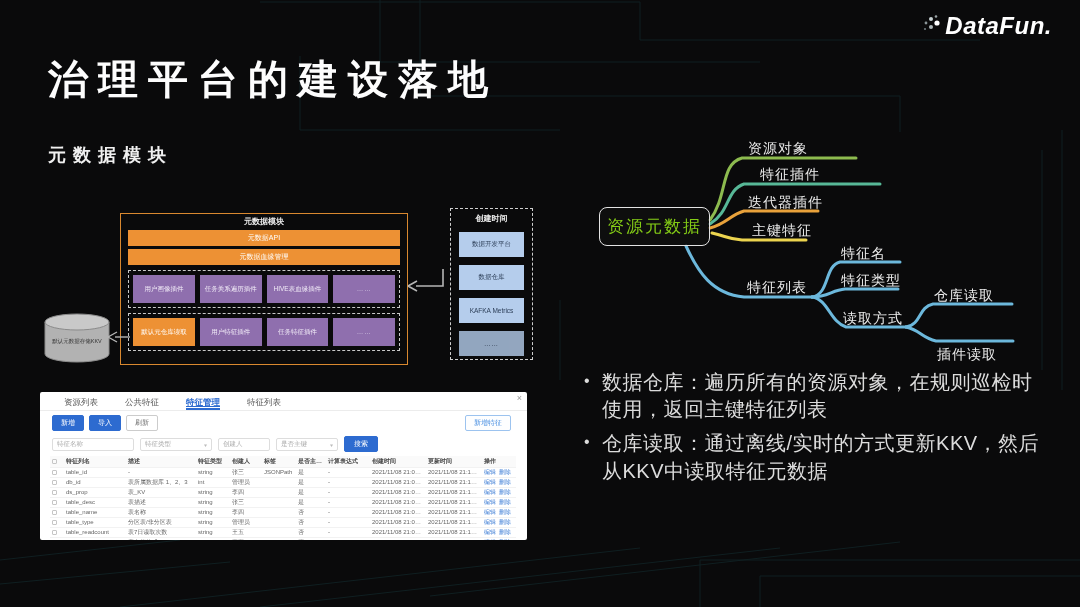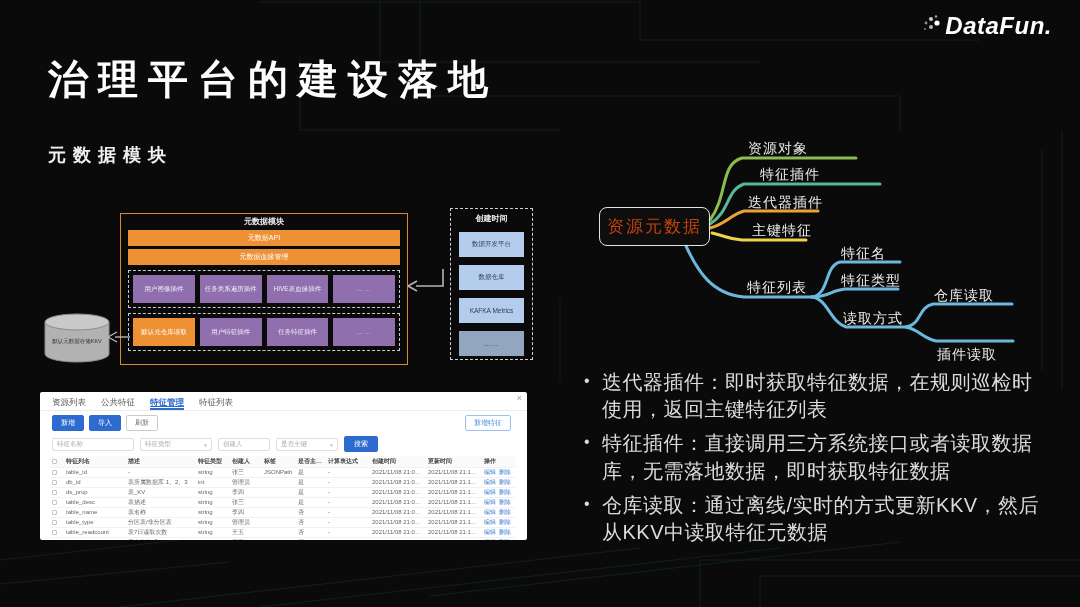--- a/index.html
+++ b/index.html
@@ -35,32 +35,32 @@
 
   
   .tp { left:450px; top:208px; width:83px; height:152px; border:1px dashed #cfcfcf; padding:4px 8px; text-align:center; }
   .tp-title { font-size:8px; font-weight:700; color:#eee; }
   .tp-item { height:25px; background:#b5cdec; color:#2c3e57; font-size:6.5px; display:flex; align-items:center; justify-content:center; margin-top:8px; }
   .tp-item.dots { opacity:.8; letter-spacing:1px; }
 
   
   .mroot { left:599px; top:207px; width:111px; height:39px; border:1.5px solid #e3e3e3; border-radius:8px;
            display:flex; align-items:center; justify-content:center; font-size:17px; letter-spacing:2px;
-           color:#c2410c; background:rgba(18,18,18,.55); }
+           color:#84cc16; background:rgba(18,18,18,.55); }
   .mlabel { font-size:14px; color:#ececec; letter-spacing:1px; white-space:nowrap; }
 
   
   .bullets { left:582px; top:369px; width:464px; list-style:none; }
   .bullets li { position:relative; padding-left:20px; font-size:20px; line-height:1.36; color:#dcdcdc; margin-bottom:7px; letter-spacing:.5px; }
   .bullets li::before { content:"•"; position:absolute; left:2px; top:1px; font-size:16px; color:#dcdcdc; }
 
   
   .card { left:40px; top:392px; width:487px; height:148px; background:#fff; color:#333; border-radius:2px; overflow:hidden; }
   .tabs { display:flex; gap:15px; padding:5px 12px 0; height:19px; border-bottom:1px solid #ececec; position:relative; }
-  .tab { font-size:8.5px; color:#555; padding-bottom:3px; }
+  .tab { font-size:8.5px; color:#555; padding-bottom:3px;margin-left:12px; }
   .tab.active { color:#2d6bd0; font-weight:700; border-bottom:2px solid #2d6bd0;text-decoration:underline; }
   .close { position:absolute; right:5px; top:2px; font-size:9px; color:#999; line-height:1; }
   .btnrow { display:flex; gap:5px; padding:4px 12px 2px; align-items:center; position:relative; }
   .btn { font-size:7px; padding:2px 8px; border-radius:2px; background:#2d6bd0; color:#fff; border:1px solid #2d6bd0; }
   .btn.ghost { background:#fff; color:#777; border:1px solid #ccc; }
   .btn.add { position:absolute; right:16px; top:4px; background:#fdfeff; color:#4a90e2; border:1px solid #9cc3ef; }
   .filters { display:flex; gap:6px; padding:3px 12px 4px; align-items:center; }
   .field { border:1px solid #ddd; border-radius:2px; height:13px; display:flex; align-items:center; justify-content:space-between; padding:0 4px; font-size:6.5px; color:#aaa; background:#fff; }
   .f1 { width:82px; } .f2 { width:72px; } .f3 { width:52px; } .f4 { width:62px; }
   .caret { color:#bbb; font-size:6px; transform:scaleY(.8); }
@@ -172,22 +172,21 @@
 <span class="abs mlabel" style="left:748px; top:194px;">迭代器插件</span>
 <span class="abs mlabel" style="left:740px; top:222px;margin-left:12px;">主键特征</span>
 <span class="abs mlabel" style="left:747px; top:279px;">特征列表</span>
 <span class="abs mlabel" style="left:841px; top:245px;">特征名</span>
 <span class="abs mlabel" style="left:841px; top:272px;">特征类型</span>
 <span class="abs mlabel" style="left:843px; top:310px;">读取方式</span>
 <span class="abs mlabel" style="left:934px; top:287px;">仓库读取</span>
 <span class="abs mlabel" style="left:937px; top:324px;margin-top:22px;">插件读取</span>
 
 <ul class="abs bullets">
-  <li>迭代器插件：即时获取特征数据，在规则巡检时使用，返回主键特征列表</li>
-  <li>特征插件：直接调用三方系统接口或者读取数据库，无需落地数据，即时获取特征数据</li>
+  <li>数据仓库：遍历所有的资源对象，在规则巡检时使用，返回主键特征列表</li>
   <li>仓库读取：通过离线/实时的方式更新KKV，然后从KKV中读取特征元数据</li>
 </ul>
 
 <div class="abs card">
   <div class="tabs">
     <span class="tab">资源列表</span>
     <span class="tab">公共特征</span>
     <span class="tab active">特征管理</span>
     <span class="tab">特征列表</span>
     <span class="close">×</span>

